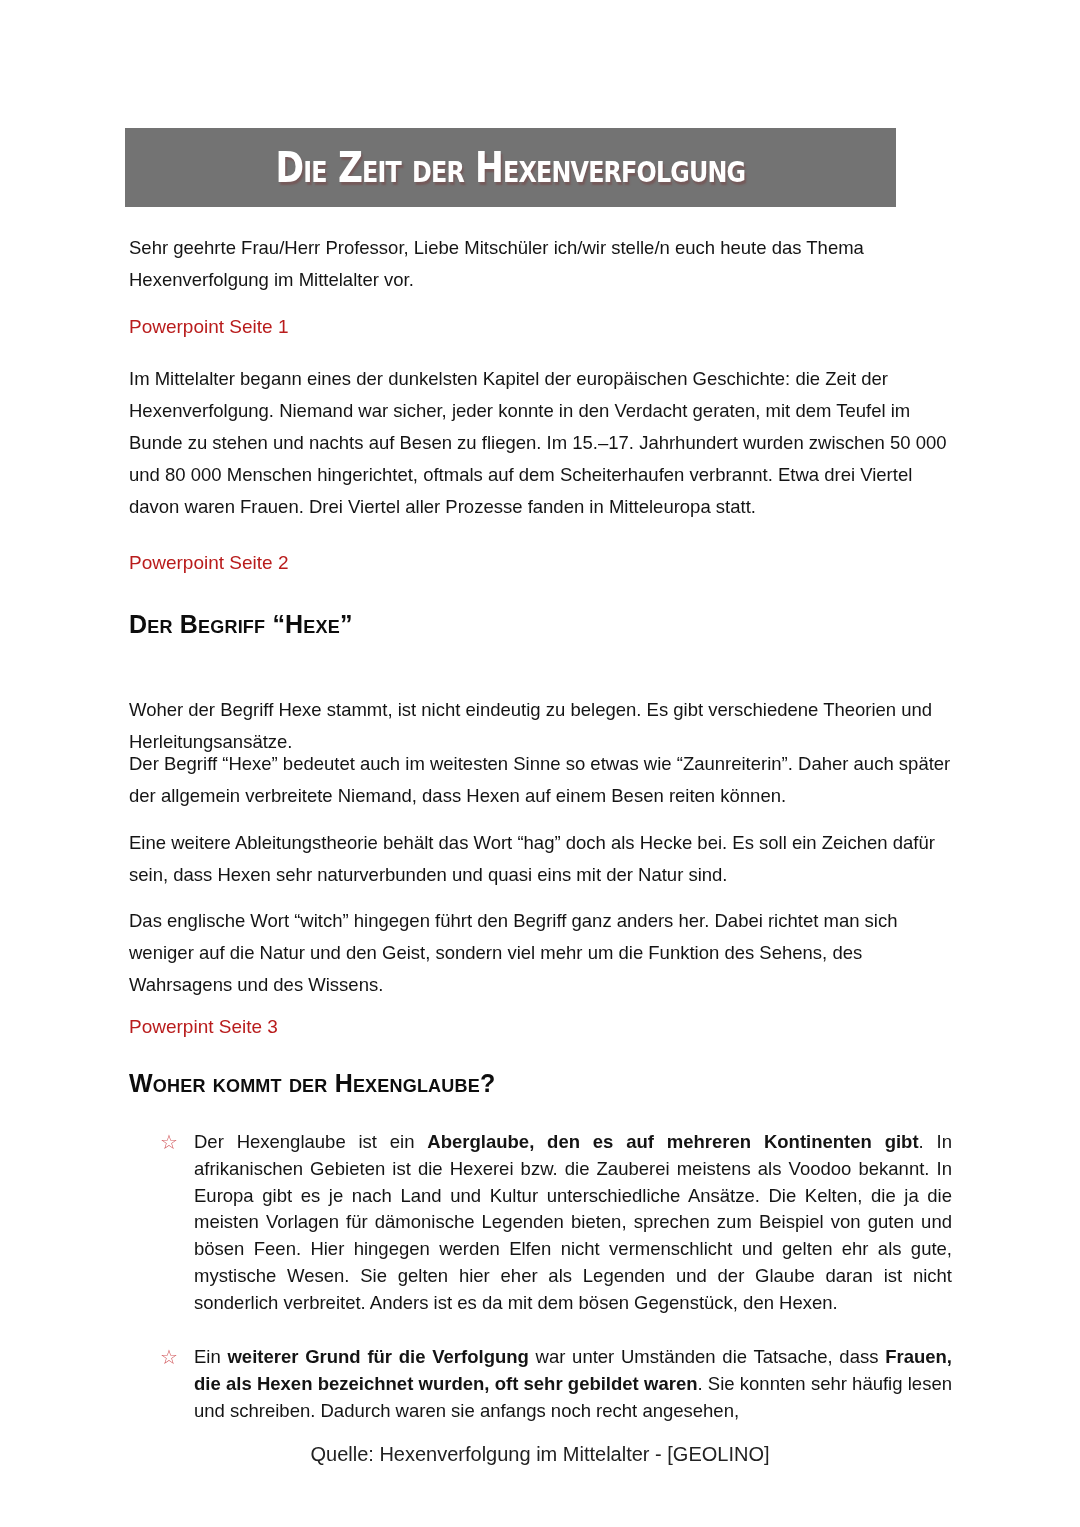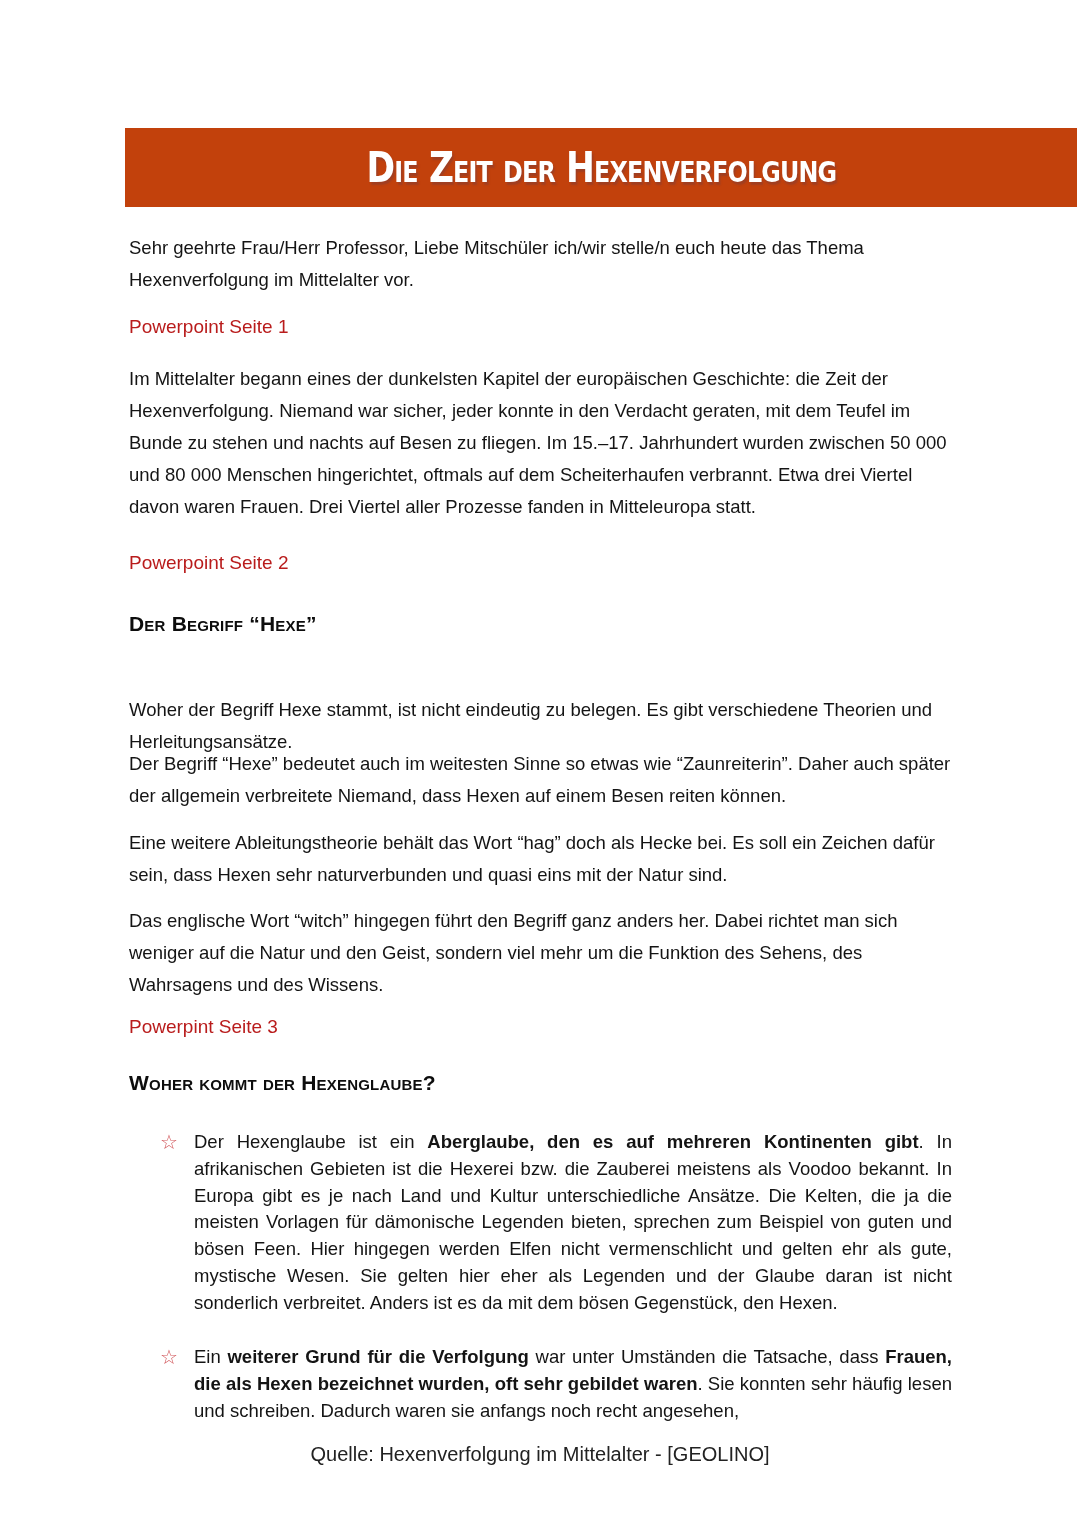--- a/index.html
+++ b/index.html
@@ -13,22 +13,22 @@
       color: #111111;
     }
     .page {
       position: absolute;
       left: 0; top: 0;
       width: 1080px; height: 1527px;
     }
     .banner {
       position: absolute;
       left: 125px; top: 128px;
-      width: 952px; height: 79px;
-      background: #c2410c;
+      width: 771px; height: 79px;
+      background: #737373;
       display: flex; align-items: center; justify-content: center;
     }
     .banner-title {
       font-family: "DejaVu Sans", sans-serif;
       font-weight: bold;
       font-size: 42px;
       color: #ffffff;
       letter-spacing: -1px;
       font-variant: small-caps;
       text-transform: none;
@@ -44,21 +44,21 @@
       line-height: 32px;
       color: #141414;
     }
     .red {
       color: #b91c1c;
       font-size: 19px;
     }
     .heading {
       font-weight: bold;
       font-variant: small-caps;
-      font-size: 21px;
+      font-size: 25px;
       letter-spacing: 0.2px;
       color: #0d0d0d;
     }
     .bullet {
       position: absolute;
       left: 160px;
       width: 792px;
       font-size: 18.5px;
       line-height: 26.8px;
       color: #141414;

